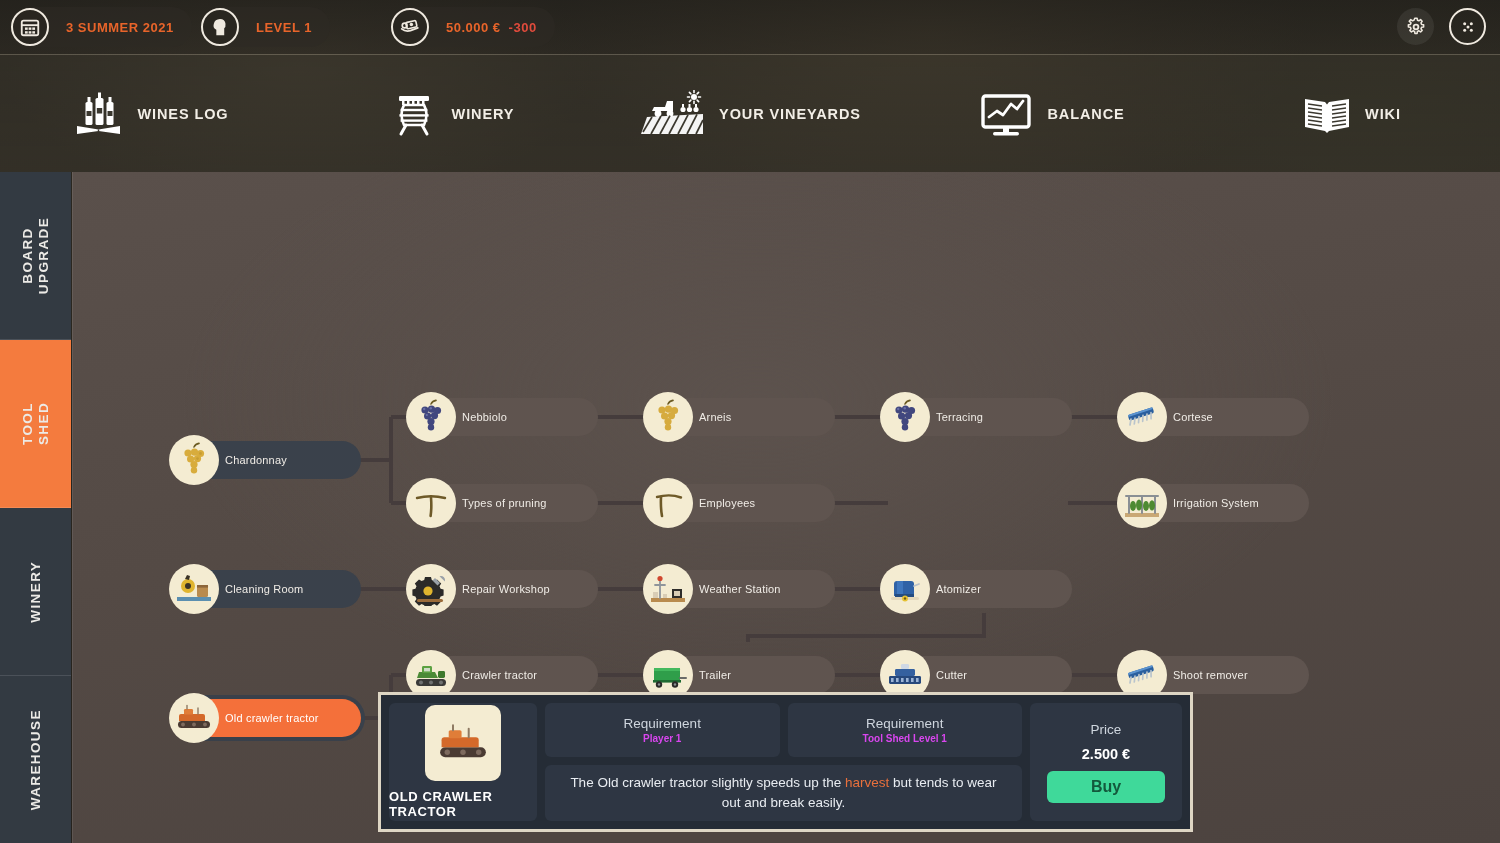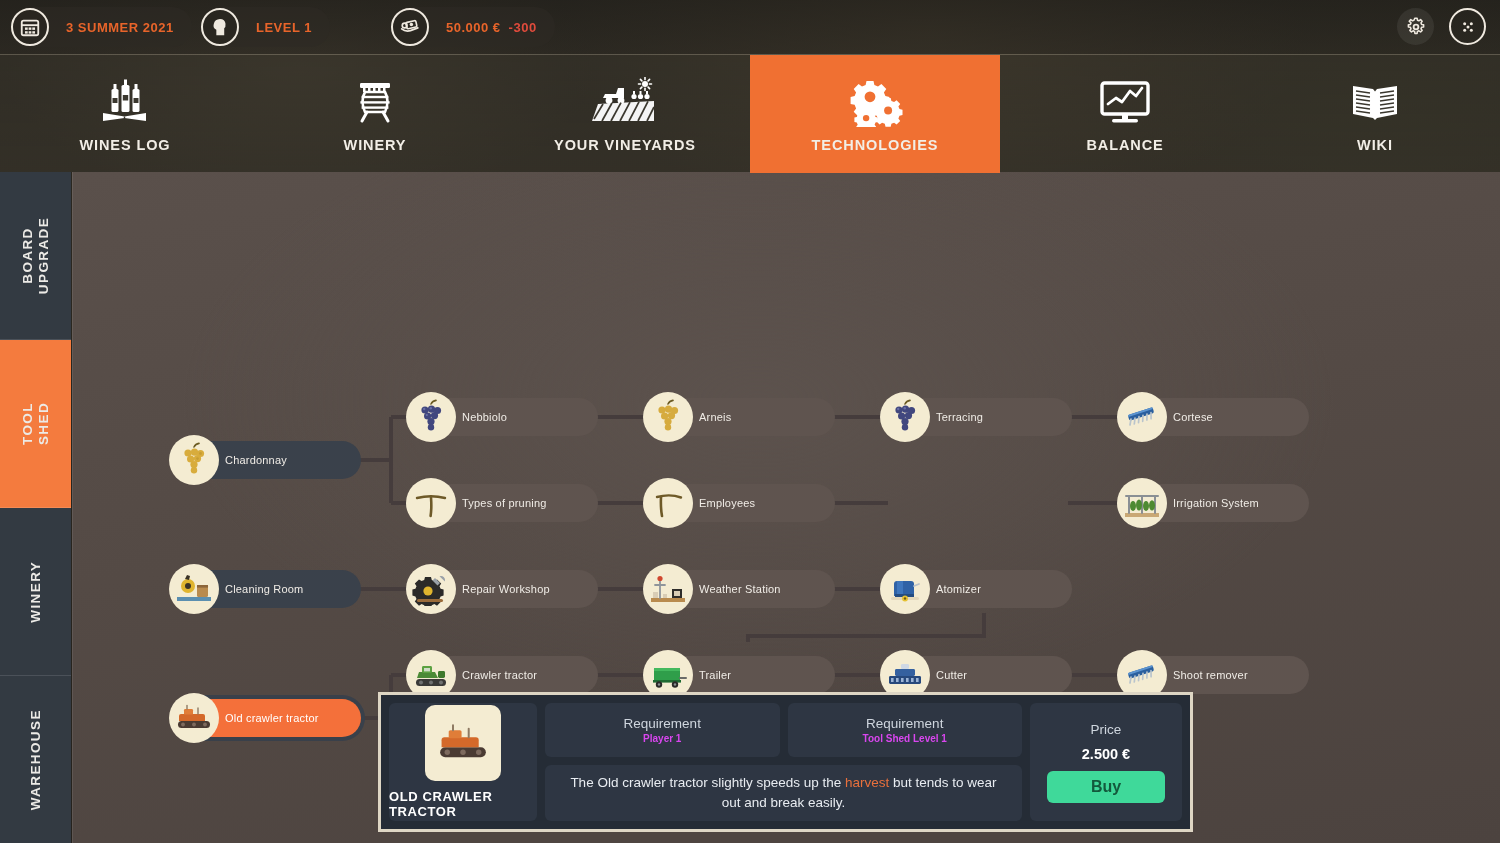--- a/index.html
+++ b/index.html
@@ -64,21 +64,21 @@
 
   
   .navbar {
     position: absolute; left: 0; top: 54px; width: 1500px; height: 118px;
     display: flex; z-index: 5;
     background: linear-gradient(180deg, rgba(44,41,34,.55) 0%, rgba(44,41,34,.45) 100%);
     border-top: 1px solid rgba(200,190,170,.28);
   }
   .nav-tab {
     flex: 1 1 0; height: 118px;
-    display: flex; flex-direction: column;
+    display: flex; flex-direction: row;
     align-items: center; justify-content: center;
     gap: 10px; cursor: pointer;
     color: #f2eee6;
   }
   .nav-tab.active { background: #f07032; }
   .nav-tab .nav-label {
     font-size: 14.5px; font-weight: bold; letter-spacing: .9px;
     text-transform: uppercase;
   }
   .nav-ico { height: 52px; display: flex; align-items: flex-end; }
@@ -345,39 +345,20 @@
               <line x1="39" y1="44" x2="49" y2="24.8"></line>
             <line x1="48" y1="44" x2="58" y2="24.4"></line>
               <line x1="57" y1="44" x2="64" y2="30"></line>
             <line x1="4" y1="42" x2="13" y2="27"></line>
           </g>
         </svg>
       </span>
       <span class="nav-label">YOUR VINEYARDS</span>
     </div>
 
-    <div class="nav-tab active">
-      <span class="nav-ico">
-        <svg width="56" height="50" viewBox="0 0 56 50">
-          <g fill="#fff">
-            <path d="M19.5 4 h7 l.9 4 3.6 1.5 3.4-2.4 4.9 4.9-2.4 3.4 1.5 3.6 4 .9v7l-4 .9-1.5 3.6 2.4 3.4-4.9 4.9-3.4-2.4-3.6 1.5-.9 4h-7l-.9-4-3.6-1.5-3.4 2.4-4.9-4.9 2.4-3.4-1.5-3.6-4-.9v-7l4-.9 1.5-3.6-2.4-3.4 4.9-4.9 3.4 2.4 3.6-1.5Z"></path>
-          </g>
-          <circle cx="23" cy="19.8" r="5.4" fill="#f07032"></circle>
-          <g fill="#fff">
-            <path d="M38.5 21 h5.2l.7 3 2.7 1.1 2.5-1.8 3.6 3.6-1.8 2.5 1.1 2.7 3 .7v5.2l-3 .7-1.1 2.7 1.8 2.5-3.6 3.6-2.5-1.8-2.7 1.1-.7 3h-5.2l-.7-3-2.7-1.1-2.5 1.8-3.6-3.6 1.8-2.5-1.1-2.7-3-.7v-5.2l3-.7 1.1-2.7-1.8-2.5 3.6-3.6 2.5 1.8 2.7-1.1Z"></path>
-          </g>
-          <circle cx="41.1" cy="33.6" r="4" fill="#f07032"></circle>
-          <g fill="#fff">
-            <path d="M17 31 h4.3l.6 2.4 2.2.9 2-1.5 3 3-1.5 2 .9 2.2 2.4.6v4.3l-2.4.6-.9 2.2 1.5 2-3 3-2-1.5-2.2.9-.6 2.4H17l-.6-2.4-2.2-.9-2 1.5-3-3 1.5-2-.9-2.2-2.4-.6v-4.3l2.4-.6.9-2.2-1.5-2 3-3 2 1.5 2.2-.9Z"></path>
-          </g>
-          <circle cx="19.1" cy="41.1" r="3.2" fill="#f07032"></circle>
-        </svg>
-      </span>
-      <span class="nav-label">TECHNOLOGIES</span>
-    </div>
 
 
     <div class="nav-tab">
       <span class="nav-ico">
         <svg width="62" height="50" viewBox="0 0 62 50">
           <rect x="8" y="6" width="46" height="31" rx="2.6" fill="none" stroke="#fff" stroke-width="3.4"></rect>
           <polyline points="14,27 22,21 28,25 36,14 42,19 48,11" fill="none" stroke="#fff" stroke-width="2.8" stroke-linecap="round" stroke-linejoin="round"></polyline>
           <rect x="28" y="37" width="6" height="5" fill="#fff"></rect>
           <rect x="18" y="42" width="26" height="3.4" rx="1.7" fill="#fff"></rect>
         </svg>

